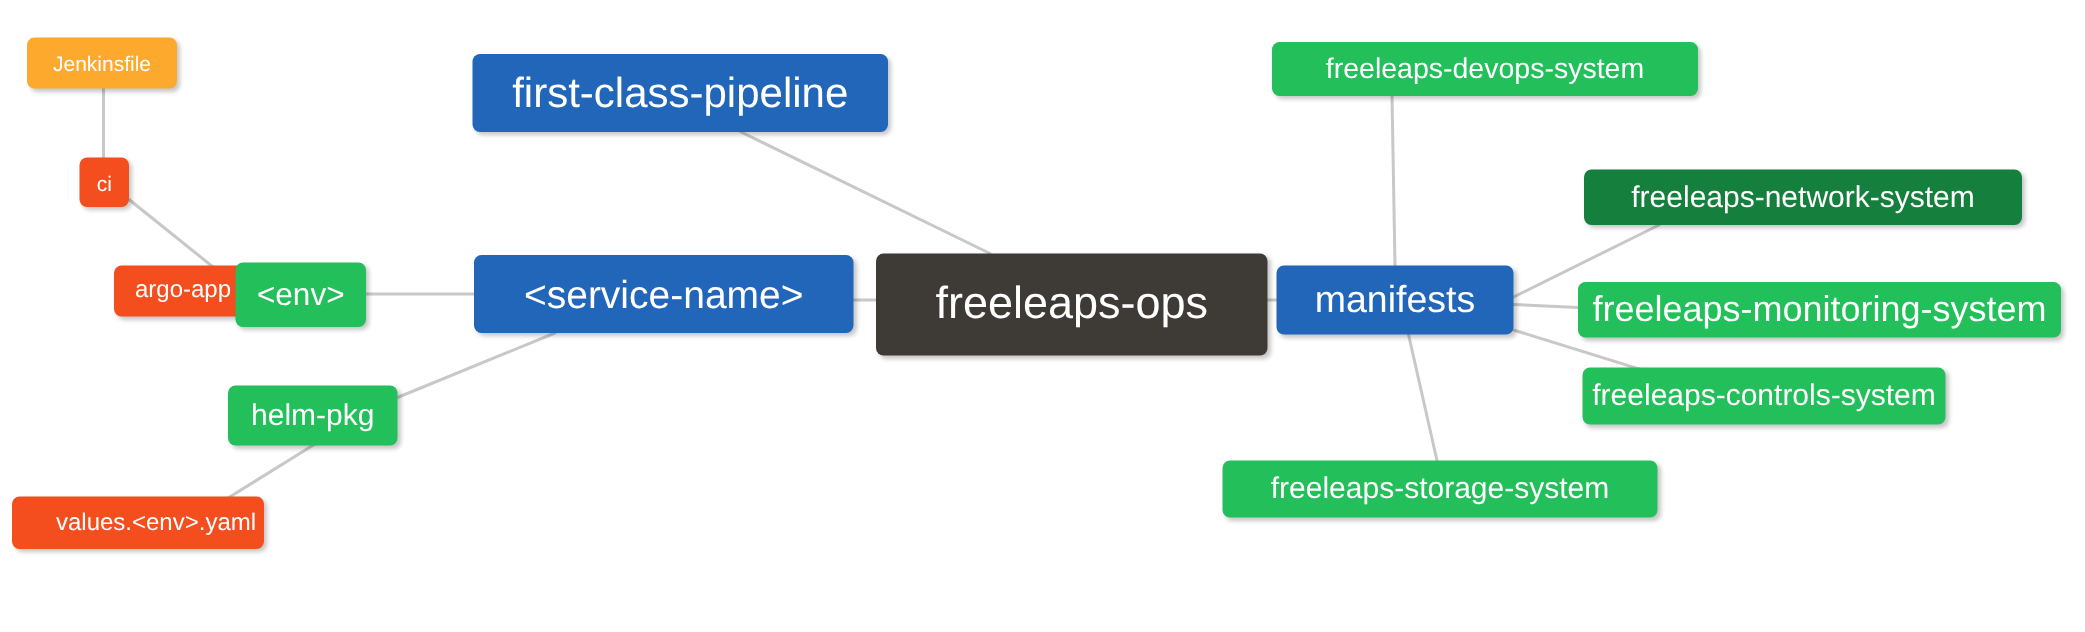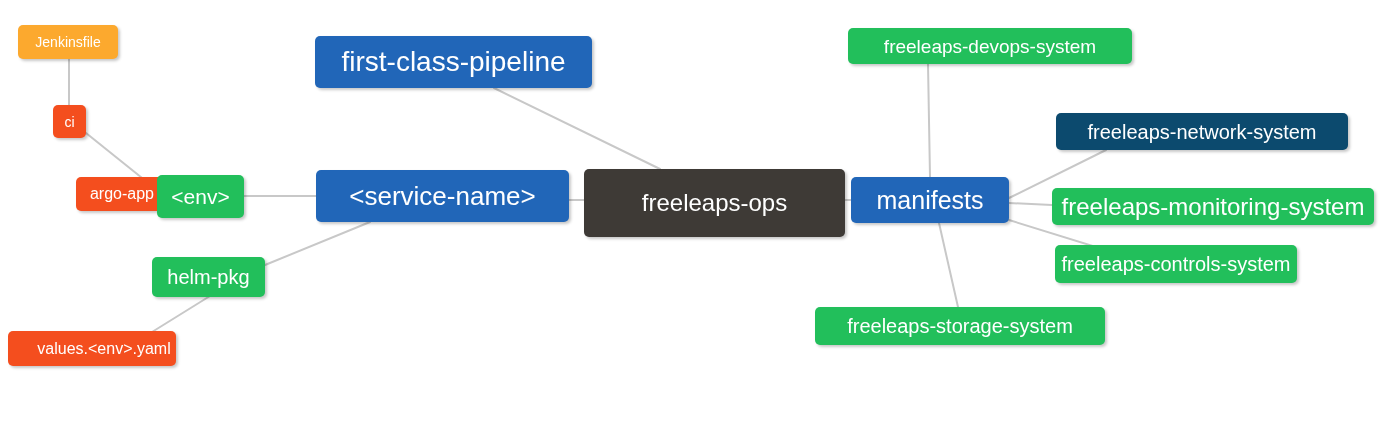--- a/index.html
+++ b/index.html
@@ -83,30 +83,30 @@
       </div>
       <div class="node" style="left: 8px; top: 331px; width: 168px; height: 35px; background: rgb(244, 78, 30); font-size: 16px; padding-left: 24px;">
         <span class="node-label">values.&lt;env&gt;.yaml</span>
       </div>
       <div class="node" style="left: 315px; top: 36px; width: 277px; height: 52px; background: rgb(33, 102, 184); font-size: 28px;">
         <span class="node-label">first-class-pipeline</span>
       </div>
       <div class="node" style="left: 316px; top: 170px; width: 253px; height: 52px; background: rgb(33, 102, 184); font-size: 26px;">
         <span class="node-label">&lt;service-name&gt;</span>
       </div>
-      <div class="node" style="left: 584px; top: 169px; width: 261px; height: 68px; background: rgb(62, 58, 54); font-size: 24px;">
+      <div class="node" style="left: 584px; top: 169px; width: 261px; height: 68px; background: rgb(62, 58, 54); font-size: 30px;">
         <span class="node-label">freeleaps-ops</span>
       </div>
       <div class="node" style="left: 851px; top: 177px; width: 158px; height: 46px; background: rgb(33, 102, 184); font-size: 25px;">
         <span class="node-label">manifests</span>
       </div>
       <div class="node" style="left: 800px; top: 28px; width: 284px; height: 36px; background: rgb(34, 191, 91); font-size: 19px; margin-left: 48px;">
         <span class="node-label">freeleaps-devops-system</span>
       </div>
-      <div class="node" style="left: 1056px; top: 113px; width: 292px; height: 37px; background: #0c4a6e; font-size: 20px;">
+      <div class="node" style="left: 1056px; top: 113px; width: 292px; height: 37px; background: #15803d; font-size: 20px;">
         <span class="node-label">freeleaps-network-system</span>
       </div>
       <div class="node" style="left: 1052px; top: 188px; width: 322px; height: 37px; background: rgb(34, 191, 91); font-size: 24px;">
         <span class="node-label">freeleaps-monitoring-system</span>
       </div>
       <div class="node" style="left: 1055px; top: 245px; width: 242px; height: 38px; background: rgb(34, 191, 91); font-size: 20px;">
         <span class="node-label">freeleaps-controls-system</span>
       </div>
       <div class="node" style="left: 815px; top: 307px; width: 290px; height: 38px; background: rgb(34, 191, 91); font-size: 20px; justify-content: center;">
         <span class="node-label">freeleaps-storage-system</span>

